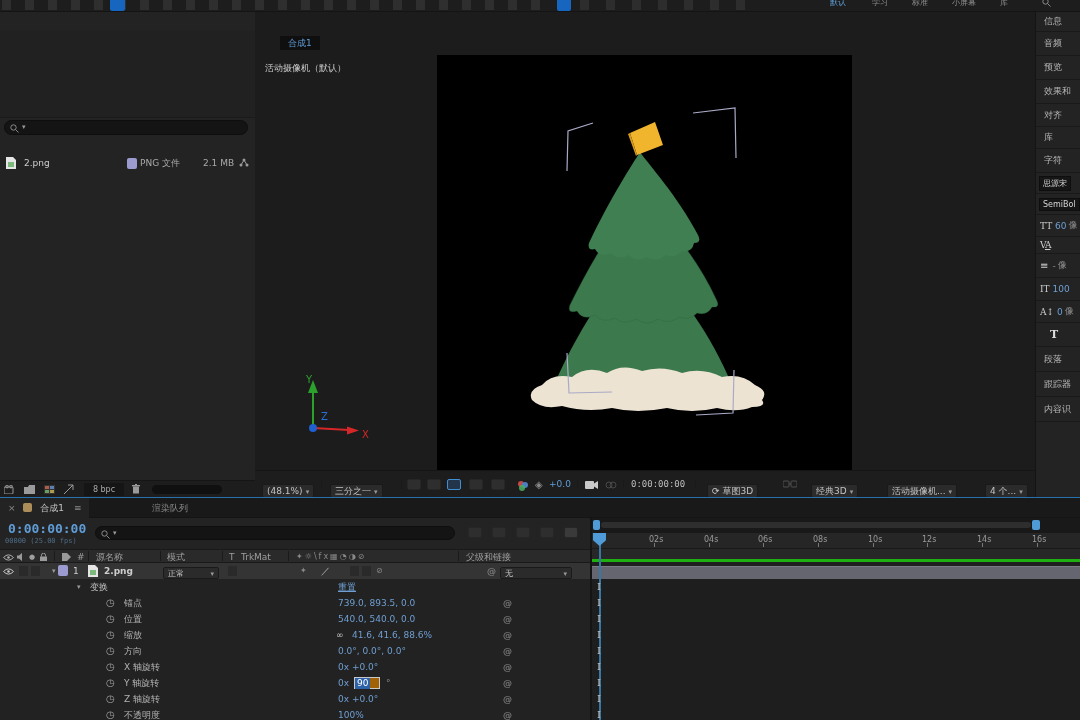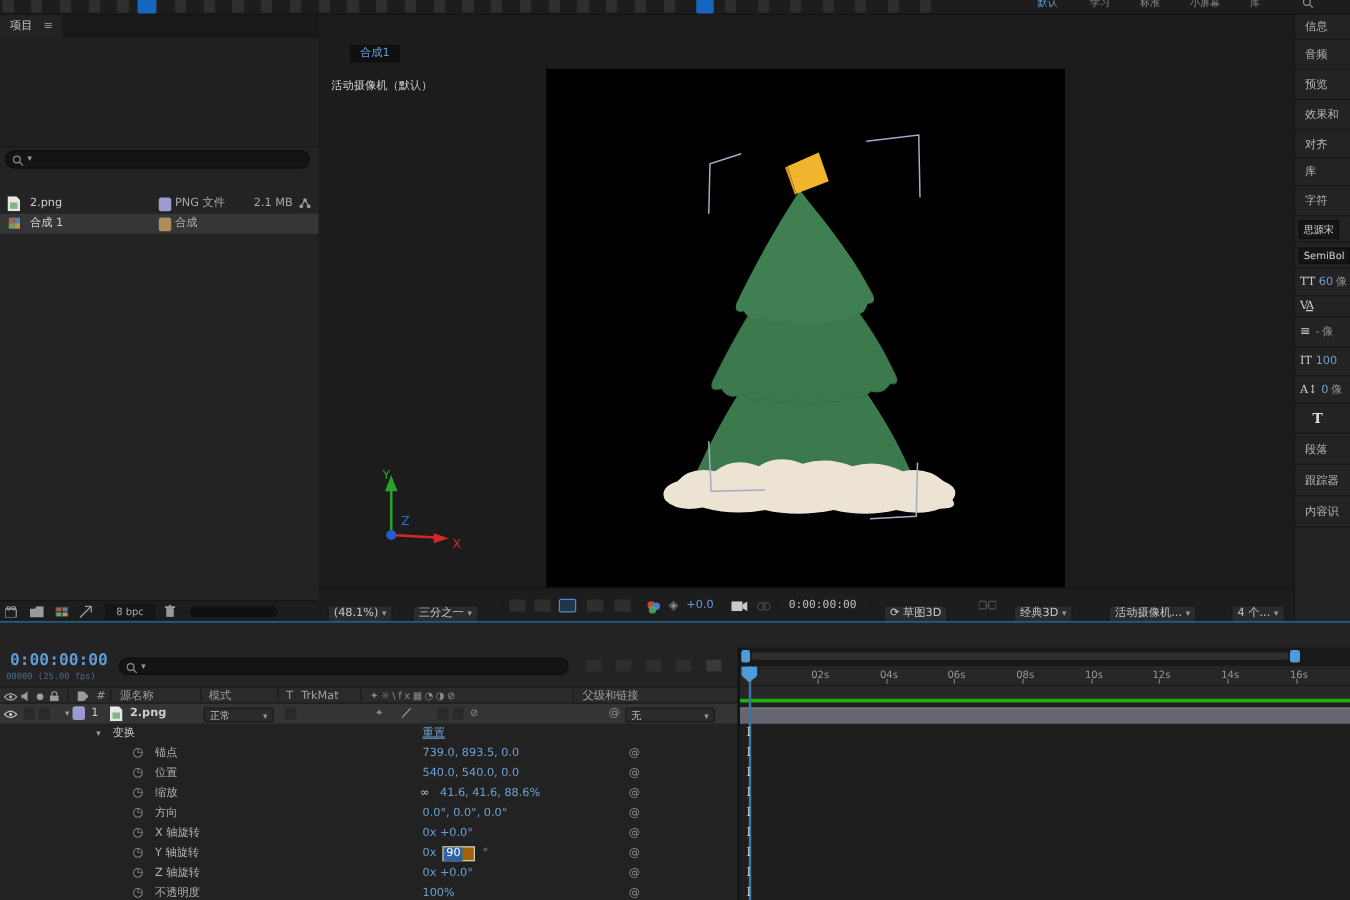--- a/index.html
+++ b/index.html
@@ -49,26 +49,20 @@
   <span class="abs dim" style="left:1000px;top:-3px;font-size:8px">库</span>
   <span class="abs" style="left:1042px;top:-2px">
     <svg width="9" height="9">
         <circle cx="3.5" cy="3.5" r="2.7" fill="none" stroke="#8a8a8a"></circle>
         <path d="M5.6 5.6L8.5 8.5" stroke="#8a8a8a"></path>
       </svg>
   </span>
 </div>
 
 <div class="panel" style="left:0;top:12px;width:255px;height:485px">
-  <div class="tabstrip">
-    <div class="tab" style="left:0">
-      <span>项目</span>
-      <span class="dim" style="margin-left:6px">≡</span>
-    </div>
-  </div>
   <div class="abs" style="left:0;top:18px;width:255px;height:88px;background:#212121;border-bottom:1px solid #1a1a1a"></div>
 
   <div class="abs field" style="left:4px;top:108px;width:244px;height:15px">
     <span class="abs" style="left:5px;top:3px">
       <svg width="9" height="9">
           <circle cx="3.5" cy="3.5" r="2.7" fill="none" stroke="#8a8a8a"></circle>
           <path d="M5.6 5.6L8.5 8.5" stroke="#8a8a8a"></path>
         </svg>
     </span>
     <span class="abs caret" style="left:14px;top:2px">▾</span>
@@ -89,34 +83,20 @@
     <span class="abs" style="left:239px;top:3px">
       <svg width="10" height="9">
           <circle cx="5" cy="2" r="1.5" fill="#9a9a9a"></circle>
           <circle cx="2" cy="7" r="1.5" fill="#9a9a9a"></circle>
           <circle cx="8" cy="7" r="1.5" fill="#9a9a9a"></circle>
           <path d="M5 2L2 7M5 2l3 5" stroke="#9a9a9a"></path>
         </svg>
       </span>
   </div>
 
-  <div class="abs" style="left:0;top:159px;width:255px;height:16px;line-height:16px;background:#363636">
-    <span class="abs" style="left:6px;top:2px">
-      <svg width="11" height="11">
-          <rect width="11" height="11" fill="#333"></rect>
-          <rect x="1" y="1" width="4.5" height="4.5" fill="#b05c4a"></rect>
-          <rect x="5.5" y="1" width="4.5" height="4.5" fill="#5a7fb0"></rect>
-          <rect x="1" y="5.5" width="4.5" height="4.5" fill="#6aa05f"></rect>
-          <rect x="5.5" y="5.5" width="4.5" height="4.5" fill="#b09a4f"></rect>
-        </svg>
-      </span>
-    <span class="abs bright" style="left:24px">合成 1</span>
-    <span class="abs swatch" style="left:127px;top:3px;background:#ad8d58"></span>
-    <span class="abs" style="left:140px">合成</span>
-  </div>
 
   <div class="abs" style="left:0;top:468px;width:255px;height:17px;background:#1d1d1d;border-top:1px solid #151515">
     <span class="abs" style="left:4px;top:4px">
       <svg width="13" height="9">
           <rect y="2" width="9" height="7" rx="1" fill="none" stroke="#9a9a9a"></rect>
           <circle cx="3" cy="1.5" r="1.4" fill="none" stroke="#9a9a9a"></circle>
           <circle cx="7" cy="1.5" r="1.4" fill="none" stroke="#9a9a9a"></circle>
         </svg>
       </span>
     <span class="abs" style="left:24px;top:4px">
@@ -306,20 +286,29 @@
     </div>
   <div class="dockrow" style="height:25px">
       <span>跟踪器</span>
     </div>
   <div class="dockrow" style="height:25px">
       <span>内容识</span>
     </div>
 </div>
 
 <div class="panel" style="left:0;top:497px;width:1080px;height:223px;border-top:1px solid #2472ae">
+  <div class="tabstrip" style="height:20px">
+    <div class="tab" style="left:0;height:20px;line-height:20px">
+      <span class="dim">×</span>
+      <span class="swatch" style="width:9px;height:9px;background:#ad8d58;margin:0 5px;vertical-align:-1px"></span>
+      <span>合成1</span>
+      <span class="dim" style="margin-left:7px">≡</span>
+    </div>
+    <span class="abs dim" style="left:152px;top:0;line-height:20px">渲染队列</span>
+  </div>
 
   <span class="abs mono tblue" style="left:8px;top:23px;font-size:13px;font-weight:bold">0:00:00:00</span>
   <span class="abs mono" style="left:5px;top:39px;font-size:7px;color:#4f6b85">00000 (25.00 fps)</span>
   <div class="abs field" style="left:95px;top:28px;width:360px;height:14px">
     <span class="abs" style="left:5px;top:3px">
       <svg width="9" height="9">
           <circle cx="3.5" cy="3.5" r="2.7" fill="none" stroke="#8a8a8a"></circle>
           <path d="M5.6 5.6L8.5 8.5" stroke="#8a8a8a"></path>
         </svg>
       </span>

